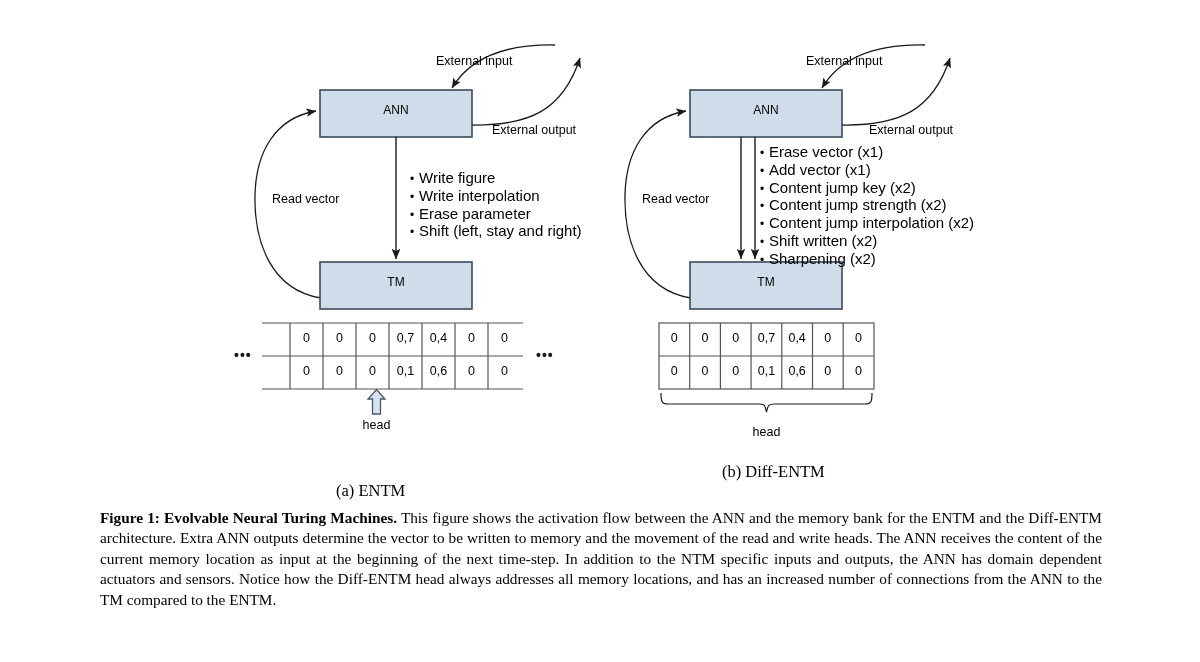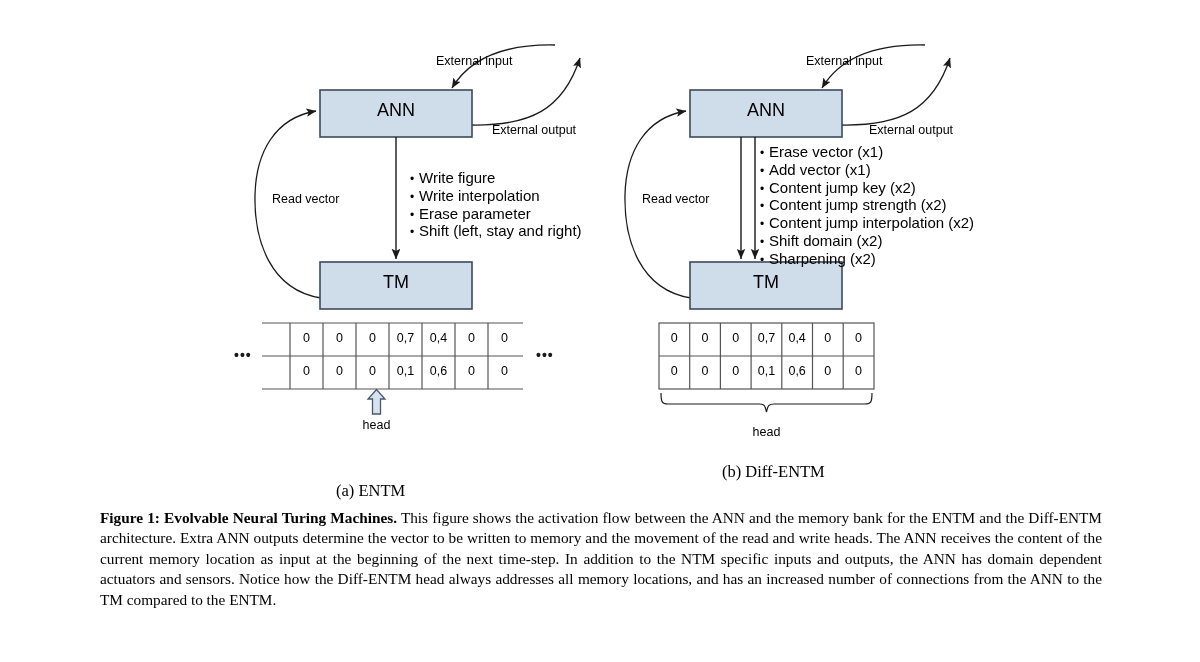--- a/index.html
+++ b/index.html
@@ -37,21 +37,21 @@
   
   .lbl {
     position: absolute;
     font-family: "Liberation Sans", sans-serif;
     font-size: 12.5px;
     line-height: 15.5px;
     color: #000;
     white-space: nowrap;
   }
   .lbl.box-title {
-    font-size: 18px;
+    font-size: 12px;
   }
   .bullets {
     position: absolute;
     font-family: "Liberation Sans", sans-serif;
     font-size: 15px;
     line-height: 15.8px;
     white-space: nowrap;
     color: #000;
   }
   .bullets .bi {
@@ -237,21 +237,21 @@
   <div class="lbl" style="left:806px; top:54px;">External input</div>
   <div class="lbl" style="left:869px; top:123px;">External output</div>
   <div class="lbl" style="left:642px; top:192px;">Read vector</div>
 
   <div class="bullets" style="left:760px; top:144px;">
     <span class="bi">Erase vector (x1)</span>
     <span class="bi">Add vector (x1)</span>
     <span class="bi">Content jump key (x2)</span>
     <span class="bi">Content jump strength (x2)</span>
     <span class="bi">Content jump interpolation (x2)</span>
-    <span class="bi">Shift domain (x2)</span>
+    <span class="bi">Shift written (x2)</span>
     <span class="bi">Sharpening (x2)</span>
   </div>
 
   <div class="cell-val" style="left:659.0px; top:331px; width:30.7px;">0</div>
   <div class="cell-val" style="left:689.7px; top:331px; width:30.7px;">0</div>
   <div class="cell-val" style="left:720.4px; top:331px; width:30.7px;">0</div>
   <div class="cell-val" style="left:751.1px; top:331px; width:30.7px;">0,7</div>
   <div class="cell-val" style="left:781.8px; top:331px; width:30.7px;">0,4</div>
   <div class="cell-val" style="left:812.5px; top:331px; width:30.7px;">0</div>
   <div class="cell-val" style="left:843.2px; top:331px; width:30.7px;">0</div>

